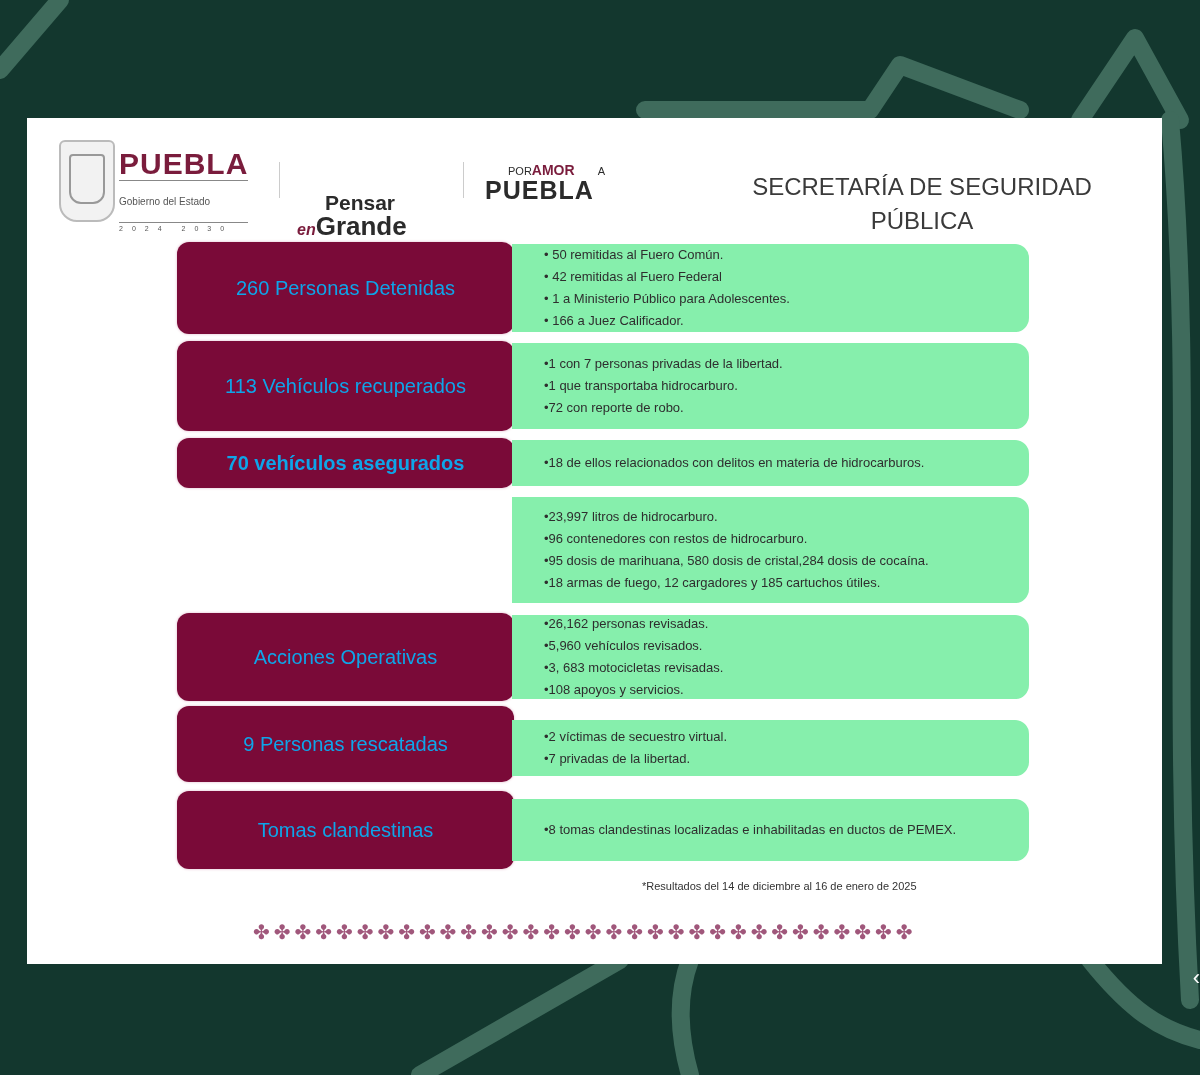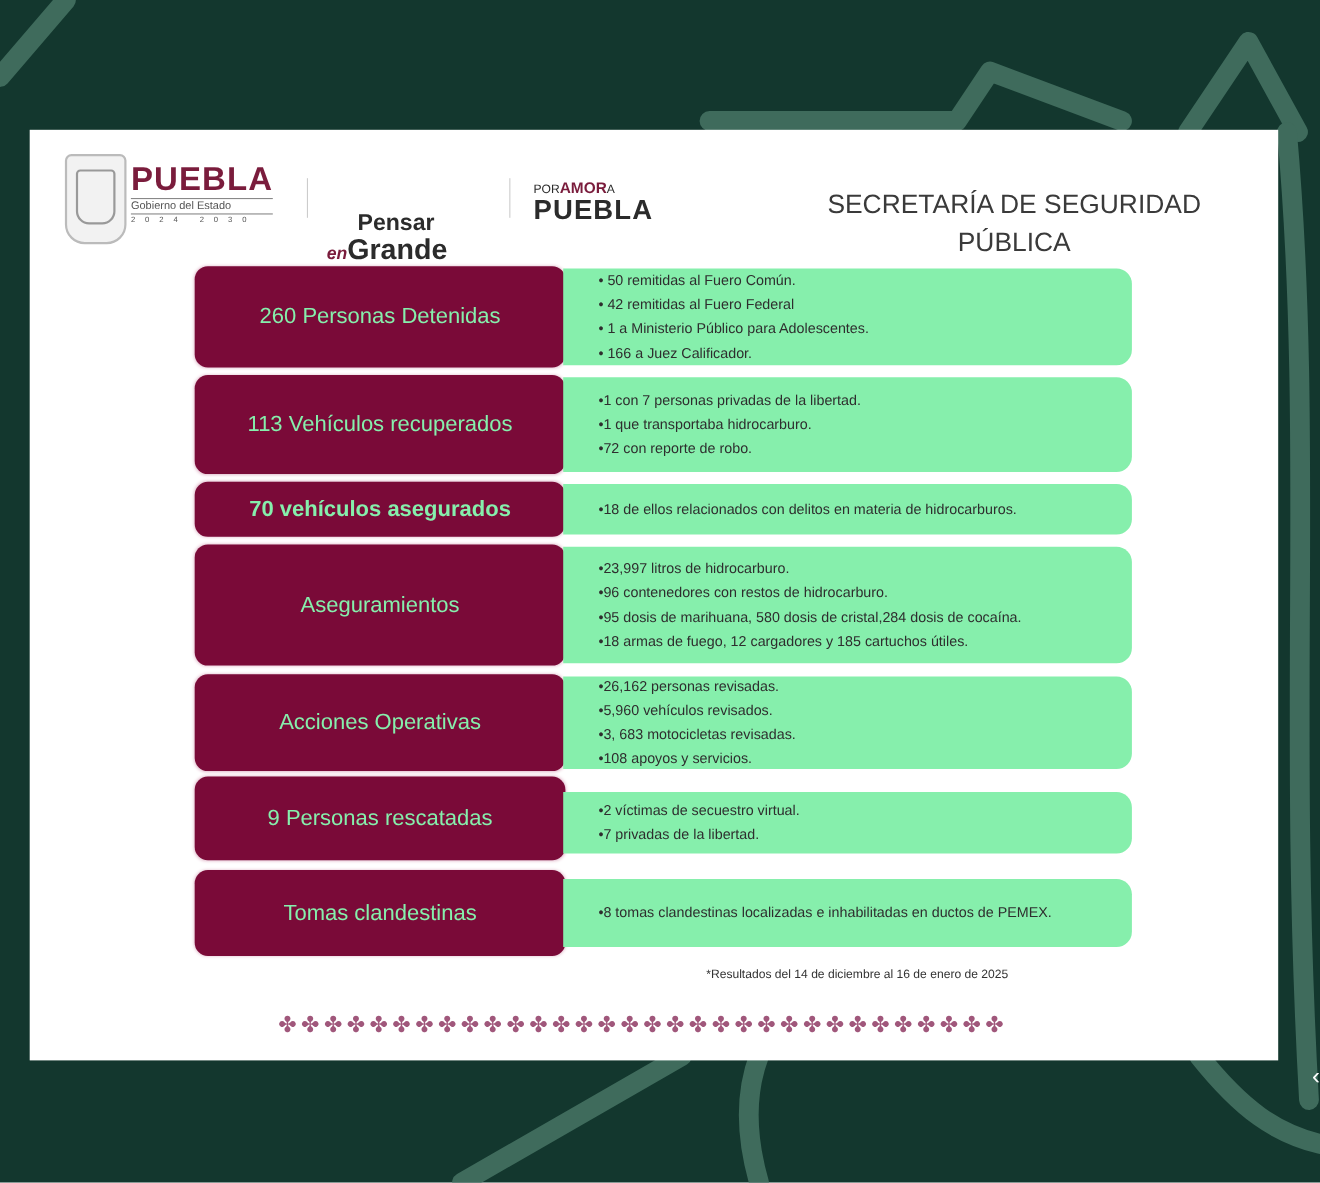--- a/index.html
+++ b/index.html
@@ -17,43 +17,43 @@
   .logo-coat {
     position: absolute; left: 32px; top: 22px; width: 52px; height: 78px;
     border: 2px solid #bbb; border-radius: 6px 6px 18px 18px; background: #f2f2f2;
   }
   .logo-coat::after {
     content: ""; position: absolute; left: 8px; top: 12px; width: 32px; height: 46px;
     border: 2px solid #999; border-radius: 4px 4px 12px 12px;
   }
   .logo-puebla { position: absolute; left: 92px; top: 32px; }
   .logo-puebla .main { font-size: 30px; font-weight: bold; color: #7a1c3c; letter-spacing: 1px; line-height: 28px; }
-  .logo-puebla .sub { font-size: 10px; color: #555; margin-top: 2px; border-top: 1px solid #888; border-bottom: 1px solid #888; padding: 1px 0; }
+  .logo-puebla .sub { font-size: 10px; color: #555; margin-top: 2px; border-top: 1px solid #888; border-bottom: 1px solid #888; padding: 15px 0; }
   .logo-puebla .years { font-size: 7px; color: #555; letter-spacing: 9px; margin-top: 2px; }
   .sep { position: absolute; top: 44px; width: 1px; height: 36px; background: #ccc; }
   .logo-pensar { position: absolute; left: 270px; top: 38px; color: #2b2b2b; font-weight: bold; }
   .logo-pensar .l1 { font-size: 21px; line-height: 22px; padding-left: 28px; margin-top: 36px; }
   .logo-pensar .l2 { font-size: 26px; line-height: 24px; }
   .logo-pensar .l2 .en { color: #7a1c3c; font-style: italic; font-size: 16px; }
   .logo-amor { position: absolute; left: 458px; top: 44px; font-weight: bold; color: #2b2b2b; }
   .logo-amor .l1 { font-size: 14px; line-height: 16px; }
-  .logo-amor .l1 .por, .logo-amor .l1 .a { font-weight: normal; font-size: 11px; }
+  .logo-amor .l1 .por, .logo-amor .l1 .a { font-weight: normal; font-size: 11px; margin-left: 23px; }
   .logo-amor .l1 .amor { color: #7a1c3c; }
   .logo-amor .l2 { font-size: 25px; line-height: 22px; letter-spacing: 1px; }
   .agency-title {
     position: absolute; left: 720px; top: 52px; width: 350px; text-align: center;
     font-size: 24px; line-height: 34px; color: #3a3a3a;
   }
   
   .row { position: absolute; left: 150px; width: 852px; }
   .row .label-box {
     position: absolute; left: 0; top: 0; bottom: 0; width: 337px;
     background: #7a0a38; border-radius: 12px;
     display: flex; align-items: center; justify-content: center;
-    color: #86efac; font-size: 20px; box-shadow: 0 0 3px #e0b6c8;
+    color: #0ea5e9; font-size: 20px; box-shadow: 0 0 3px #e0b6c8;
   }
   .row .detail-box {
     position: absolute; left: 335px; top: 2px; bottom: 2px; right: 0;
     background: #86efac; border-radius: 0 14px 14px 0;
     padding: 4px 16px 4px 32px; box-sizing: border-box;
     display: flex; flex-direction: column; justify-content: center;
   }
   .detail-box .item { font-size: 13px; line-height: 22px; color: #2e2e2e; }
   .detail-box .item.wrap { line-height: 18px; margin: 2px 0; }
   .footnote {
@@ -121,21 +121,20 @@
   </div>
 
   <div class="row" style="top:320px;height:50px">
     <div class="label-box" style="font-weight:bold">70 vehículos asegurados</div>
     <div class="detail-box">
       <div class="item wrap">•18 de ellos relacionados con delitos en materia de hidrocarburos.</div>
     </div>
   </div>
 
   <div class="row" style="top:377px;height:110px">
-    <div class="label-box">Aseguramientos</div>
     <div class="detail-box">
       <div class="item">•23,997 litros de hidrocarburo.</div>
       <div class="item">•96 contenedores con restos de hidrocarburo.</div>
       <div class="item wrap">•95 dosis de marihuana, 580 dosis de cristal,284 dosis de cocaína.</div>
       <div class="item">•18 armas de fuego, 12 cargadores y 185 cartuchos útiles.</div>
     </div>
   </div>
 
   <div class="row" style="top:495px;height:88px">
     <div class="label-box">Acciones Operativas</div>

